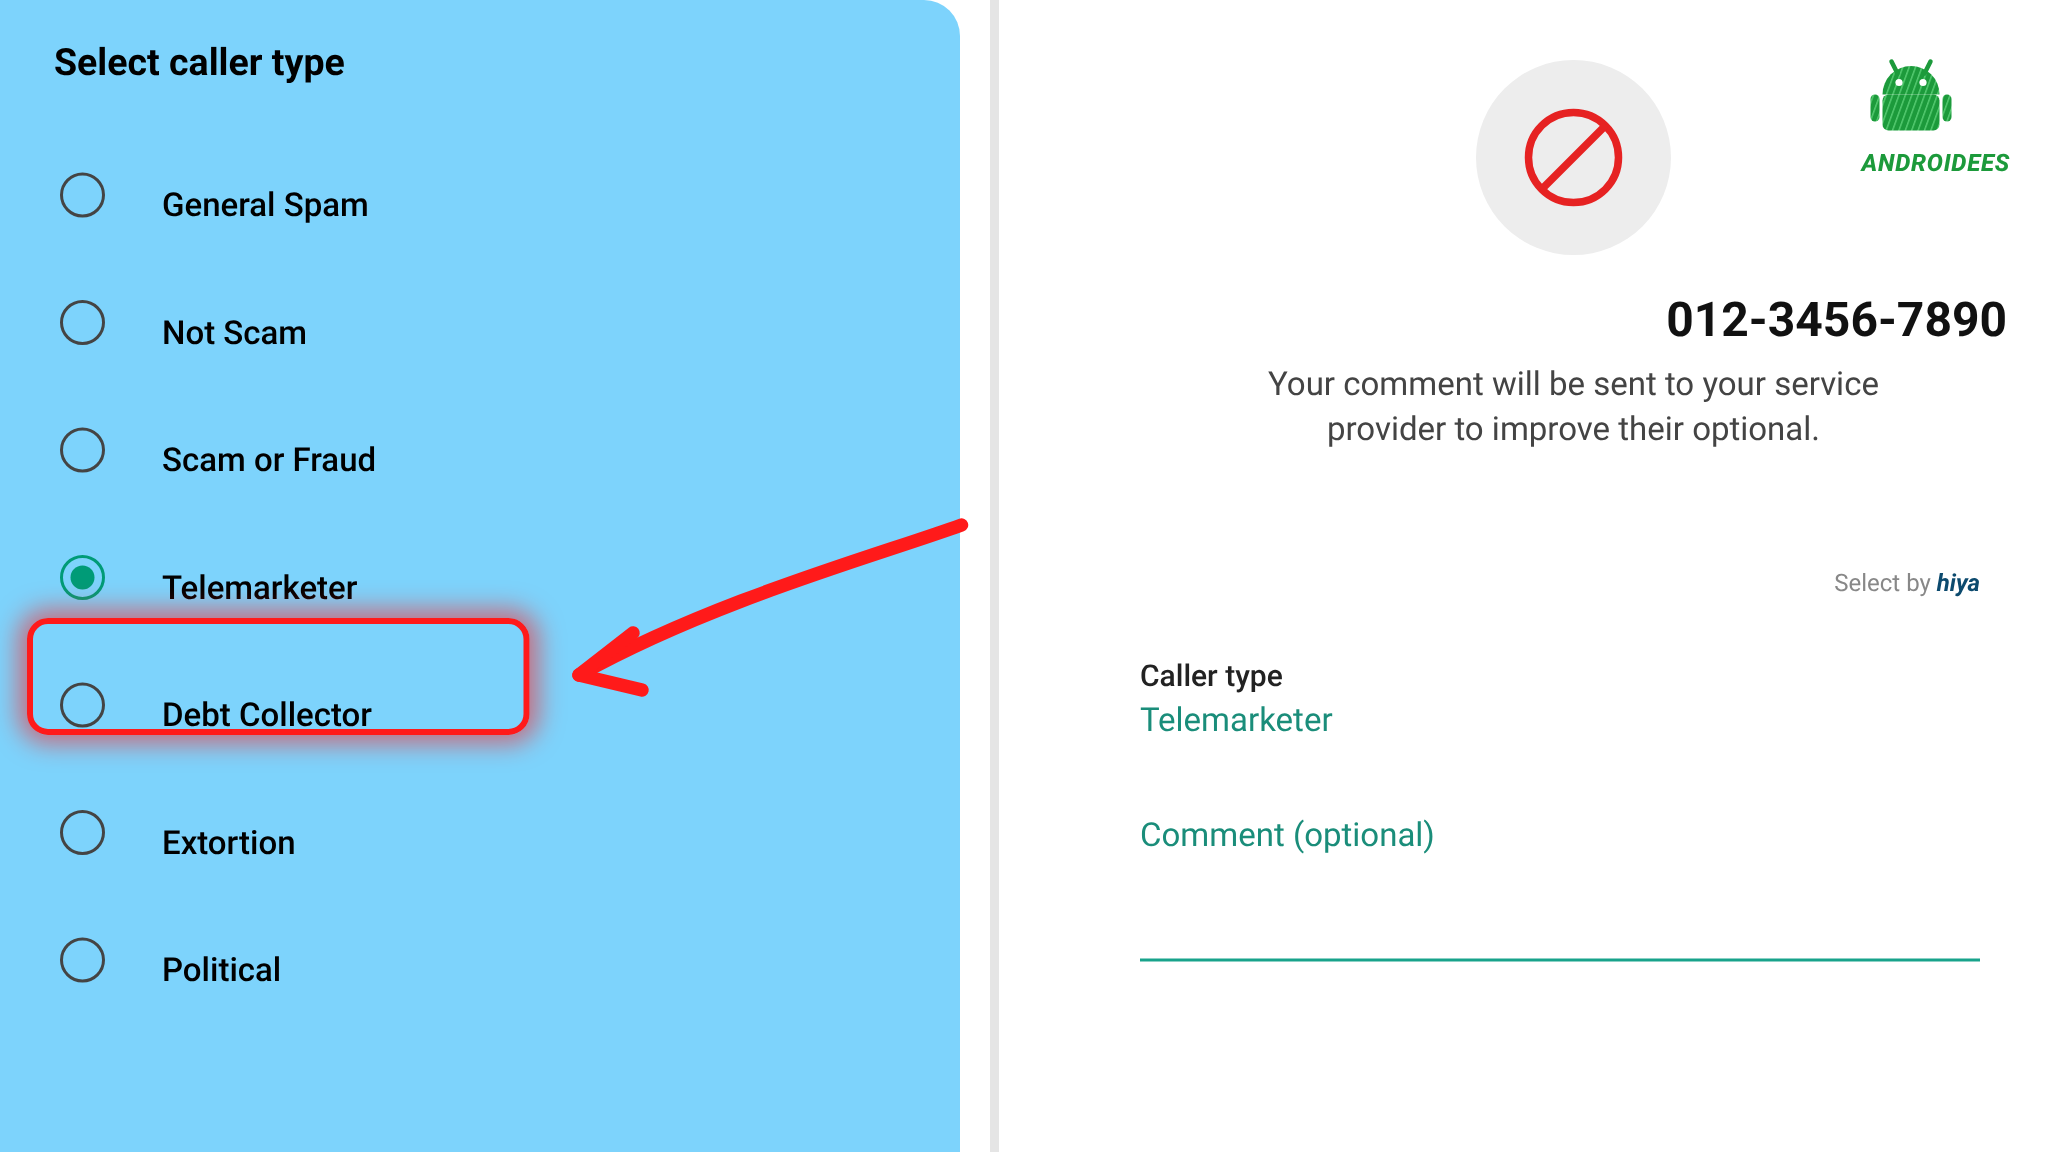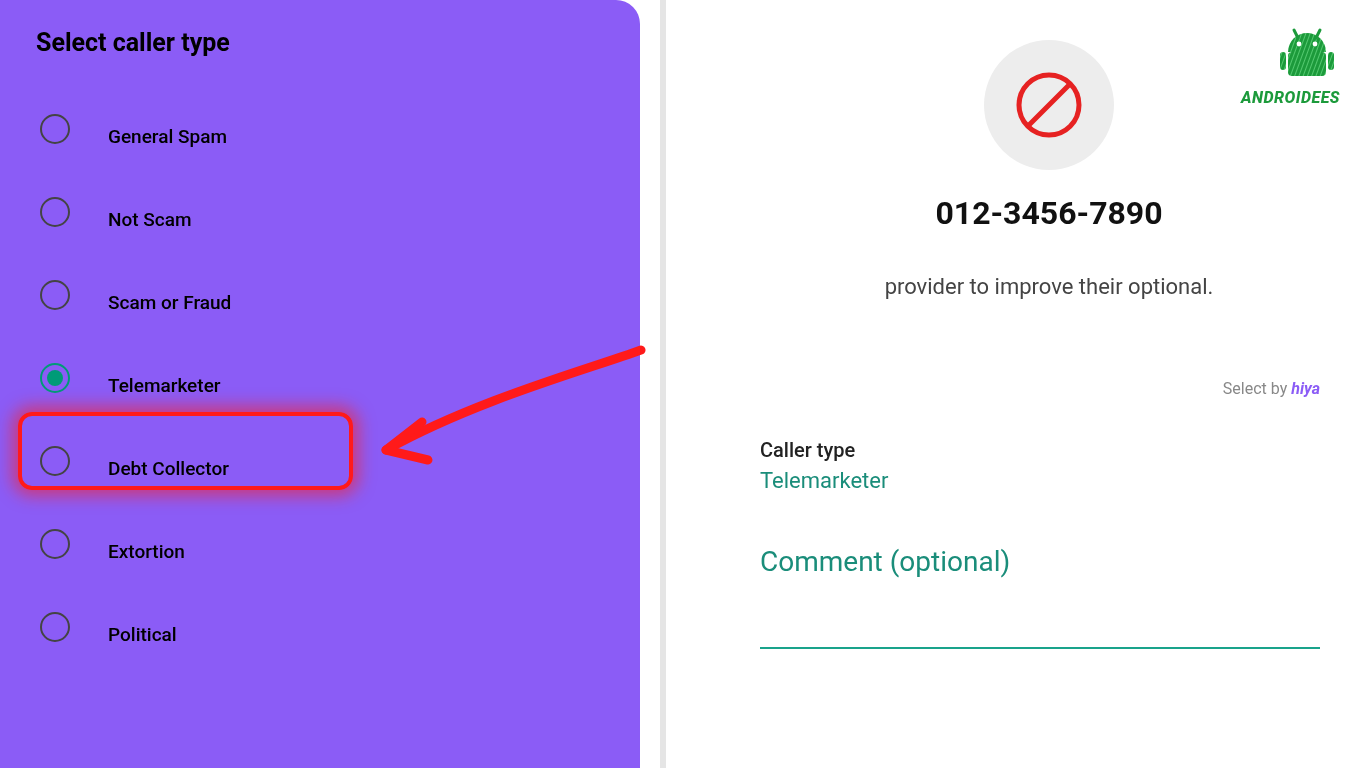--- a/index.html
+++ b/index.html
@@ -8,21 +8,21 @@
       height: 768px;
       background: #fff;
       font-family: -apple-system, BlinkMacSystemFont, "Segoe UI", Roboto, Arial, sans-serif;
       display: flex;
       overflow: hidden;
       position: relative;
     }
     .left-panel {
       width: 640px;
       height: 768px;
-      background: #8b5cf6;
+      background: #7dd3fc;
       border-radius: 0 24px 0 0;
       padding: 28px 0 0 36px;
       position: relative;
     }
     .left-panel::before{
       content:"";
       position:absolute;
       top:-6px;left:10px;right:30px;height:10px;
       background:#e8e8e8;
       border-radius:0 0 20px 20px;
@@ -57,21 +57,21 @@
     }
     .radio-dot {
       width: 16px;
       height: 16px;
       border-radius: 50%;
       background: #009b77;
       display: none;
     }
     .radio-row.selected .radio-dot { display: block; }
     .radio-label {
-      font-size: 19px;
+      font-size: 22px;
       color: #000;
       font-weight: 500;
       margin-top: 16px;
     }
     .highlight-box {
       position: absolute;
       left: 18px;
       top: 412px;
       width: 335px;
       height: 78px;
@@ -109,76 +109,76 @@
       width: 130px;
       height: 130px;
       border-radius: 50%;
       background: #ededed;
       display: flex;
       align-items: center;
       justify-content: center;
       margin: 10px auto 24px auto;
     }
     .phone-number {
-      text-align: center;
+      text-align: right;
       font-size: 32px;
       font-weight: 700;
       color: #111;
       margin-bottom: 10px;
     }
     .description {
       text-align: center;
       font-size: 22px;
       color: #444;
       line-height: 1.35;
       padding: 0 30px;
     }
     .powered {
       text-align: right;
       font-size: 16px;
       color: #888;
       margin-top: 78px;
       padding-right: 18px;
     }
     .powered .brand {
-      color: #8b5cf6;
+      color: #0c4a6e;
       font-weight: 700;
       font-style: italic;
     }
     .section-label {
       font-size: 20px;
       color: #222;
       margin-top: 40px;
       font-weight: 500;
     }
     .section-value {
       font-size: 22px;
       color: #1a8d7a;
       margin-top: 6px;
     }
     .comment-label {
-      font-size: 28px;
+      font-size: 22px;
       color: #1a8d7a;
       margin-top: 52px;
     }
     .comment-input {
       width: 560px;
       border: none;
       border-bottom: 2px solid #19a38b;
       font-size: 20px;
       padding: 8px 2px;
       margin-top: 30px;
       outline: none;
       background: transparent;
     }
     .logo-wrap {
       position: absolute;
       right: 26px;
-      top: 26px;
-      text-align: right;
+      top: 37px;
+      text-align: left;
     }
     .logo-name {
       font-size: 16px;
       font-weight: 800;
       color: #1c9a3b;
       letter-spacing: .5px;
       margin-top: 2px;
       font-style: italic;
     }
   </style>
@@ -233,21 +233,21 @@
 
   <div class="block-circle">
     <svg width="70" height="70" viewBox="0 0 70 70">
       <circle cx="35" cy="35" r="30" stroke="#e62222" stroke-width="5" fill="none"></circle>
       <line x1="15" y1="55" x2="55" y2="15" stroke="#e62222" stroke-width="5" stroke-linecap="round"></line>
     </svg>
   </div>
 
   <div class="phone-number">012-3456-7890</div>
   <div class="description">
-    <br>
+    <span>Your comment will be sent to your service</span><br>
     <span>provider to improve their optional.</span>
   </div>
 
   <div class="powered">
     <span>Select by </span>
     <span class="brand">hiya</span>
   </div>
 
   <div class="section-label">Caller type</div>
   <div class="section-value">Telemarketer</div>

